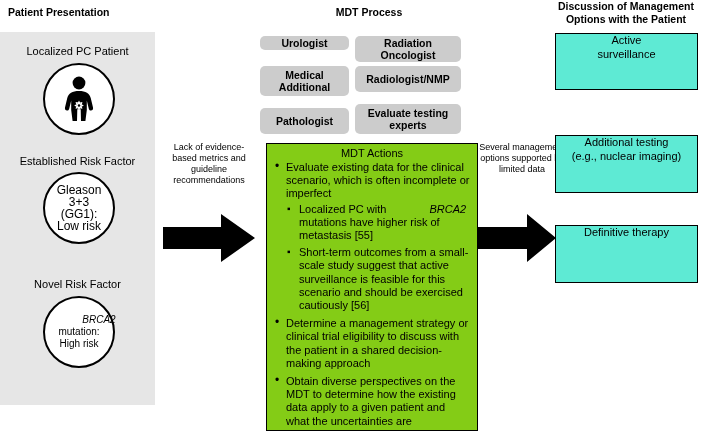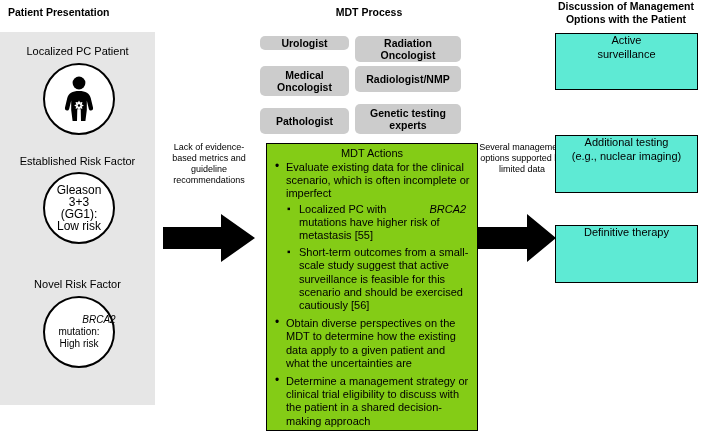--- a/index.html
+++ b/index.html
@@ -235,40 +235,40 @@
 
 <div class="conn-label" id="conn1-label">Lack of evidence-based metrics and guideline recommendations</div>
 <svg class="arrow" id="arrow1" width="92" height="48" viewBox="0 0 92 48">
   <path d="M0 13 L58 13 L58 0 L92 24 L58 48 L58 35 L0 35 Z" fill="#000"></path>
 </svg>
 
 <div class="col-title" id="mdt-title">MDT Process</div>
 
 <div class="spec-box" id="spec-0">Urologist</div>
 <div class="spec-box" id="spec-1">Radiation Oncologist</div>
-<div class="spec-box" id="spec-2">Medical Oncologist</div>
+<div class="spec-box" id="spec-2">Medical Additional</div>
 <div class="spec-box" id="spec-3">Radiologist/NMP</div>
 <div class="spec-box" id="spec-4">Pathologist</div>
-<div class="spec-box" id="spec-5">Genetic testing experts</div>
+<div class="spec-box" id="spec-5">Evaluate testing experts</div>
 
 <div id="mdt-actions-box">
   <div id="mdt-actions-heading">MDT Actions</div>
   <ul class="lvl1">
     <li>
       <span>Evaluate existing data for the clinical scenario, which is often incomplete or imperfect</span>
       <ul class="lvl2">
         <li><span>Localized PC with </span><span class="ital">BRCA2</span><span> mutations have higher risk of metastasis [55]</span></li>
         <li><span>Short-term outcomes from a small-scale study suggest that active surveillance is feasible for this scenario and should be exercised cautiously [56]</span></li>
       </ul>
     </li>
     <li>
-      <span>Obtain diverse perspectives on the MDT to determine how the existing data apply to a given patient and what the uncertainties are</span>
+      <span>Determine a management strategy or clinical trial eligibility to discuss with the patient in a shared decision-making approach</span>
     </li>
     <li>
-      <span>Determine a management strategy or clinical trial eligibility to discuss with the patient in a shared decision-making approach</span>
+      <span>Obtain diverse perspectives on the MDT to determine how the existing data apply to a given patient and what the uncertainties are</span>
     </li>
   </ul>
 </div>
 
 <div class="conn-label" id="conn2-label">Several management options supported by limited data</div>
 <svg class="arrow" id="arrow2" width="78" height="48" viewBox="0 0 78 48">
   <path d="M0 13 L49 13 L49 0 L78 24 L49 48 L49 35 L0 35 Z" fill="#000"></path>
 </svg>
 
 <div class="col-title" id="right-title">Discussion of Management Options with the Patient</div>

